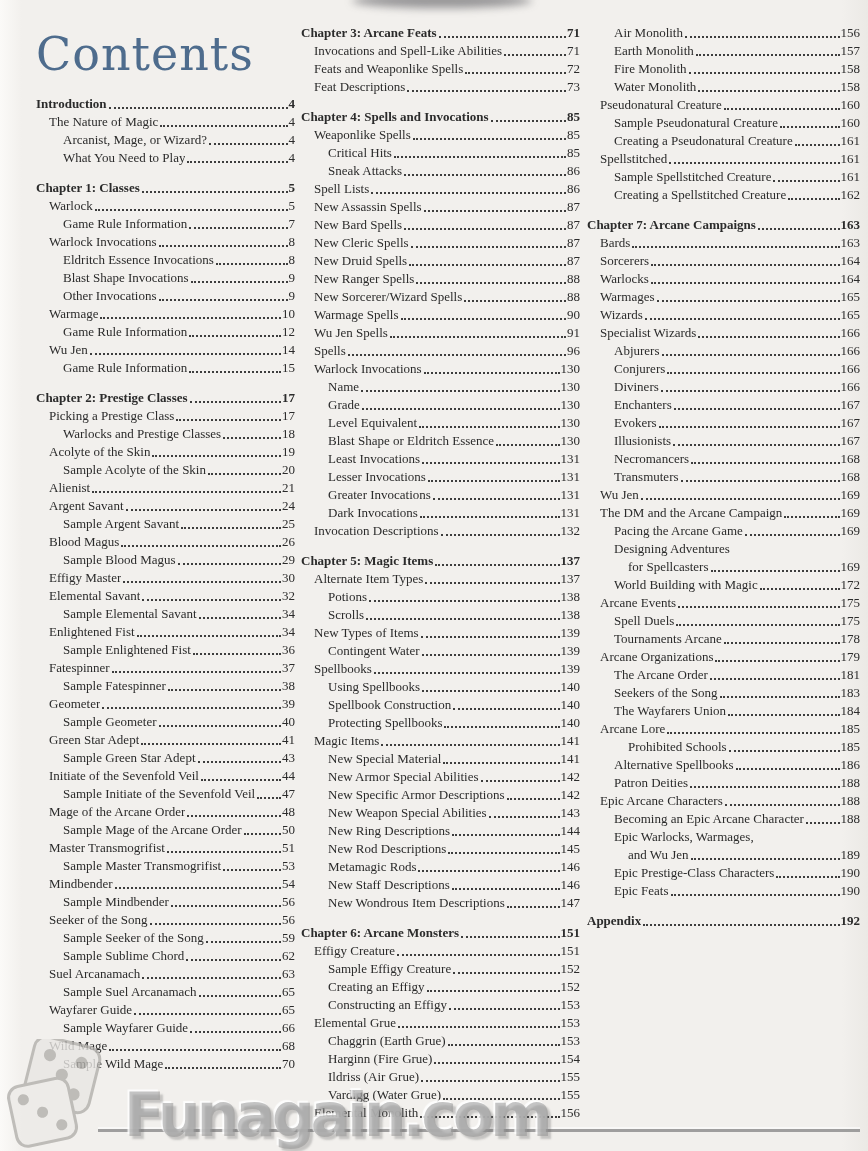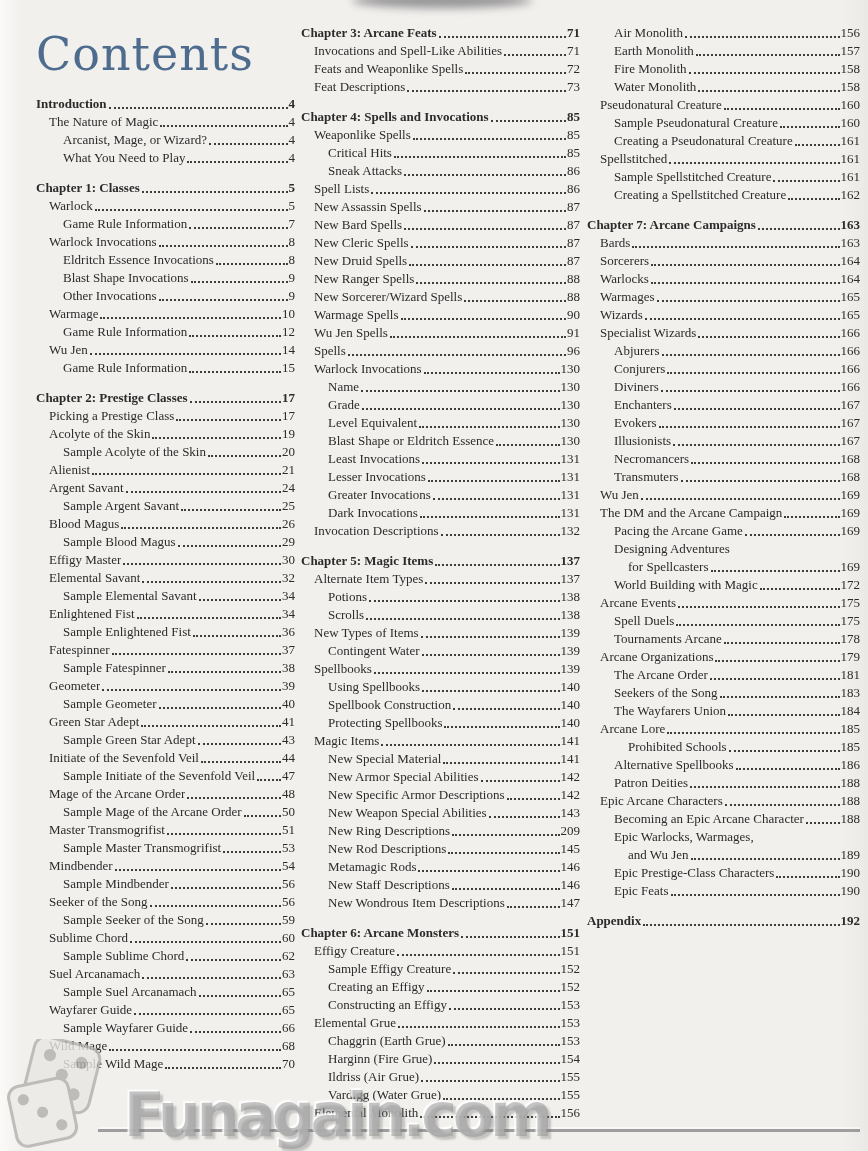--- a/index.html
+++ b/index.html
@@ -167,20 +167,25 @@
           <span class="leader"></span>
           <span class="pg">17</span>
         </div>
 
         <div class="toc-entry lvl1">
           <span class="entry-text">Picking a Prestige Class</span>
           <span class="leader"></span>
           <span class="pg">17</span>
         </div>
 
+        <div class="toc-entry lvl2">
+          <span class="entry-text">Warlocks and Prestige Classes</span>
+          <span class="leader"></span>
+          <span class="pg">18</span>
+        </div>
 
         <div class="toc-entry lvl1">
           <span class="entry-text">Acolyte of the Skin</span>
           <span class="leader"></span>
           <span class="pg">19</span>
         </div>
 
         <div class="toc-entry lvl2">
           <span class="entry-text">Sample Acolyte of the Skin</span>
           <span class="leader"></span>
@@ -338,25 +343,20 @@
           <span class="leader"></span>
           <span class="pg">56</span>
         </div>
 
         <div class="toc-entry lvl2">
           <span class="entry-text">Sample Seeker of the Song</span>
           <span class="leader"></span>
           <span class="pg">59</span>
         </div>
 
-        <div class="toc-entry lvl1">
-          <span class="entry-text">Sublime Chord</span>
-          <span class="leader"></span>
-          <span class="pg">60</span>
-        </div>
 
         <div class="toc-entry lvl2">
           <span class="entry-text">Sample Sublime Chord</span>
           <span class="leader"></span>
           <span class="pg">62</span>
         </div>
 
         <div class="toc-entry lvl1">
           <span class="entry-text">Suel Arcanamach</span>
           <span class="leader"></span>
@@ -652,21 +652,21 @@
 
         <div class="toc-entry lvl2">
           <span class="entry-text">New Weapon Special Abilities</span>
           <span class="leader"></span>
           <span class="pg">143</span>
         </div>
 
         <div class="toc-entry lvl2">
           <span class="entry-text">New Ring Descriptions</span>
           <span class="leader"></span>
-          <span class="pg">209</span>
+          <span class="pg">144</span>
         </div>
 
         <div class="toc-entry lvl2">
           <span class="entry-text">New Rod Descriptions</span>
           <span class="leader"></span>
           <span class="pg">145</span>
         </div>
 
         <div class="toc-entry lvl2">
           <span class="entry-text">Metamagic Rods</span>

